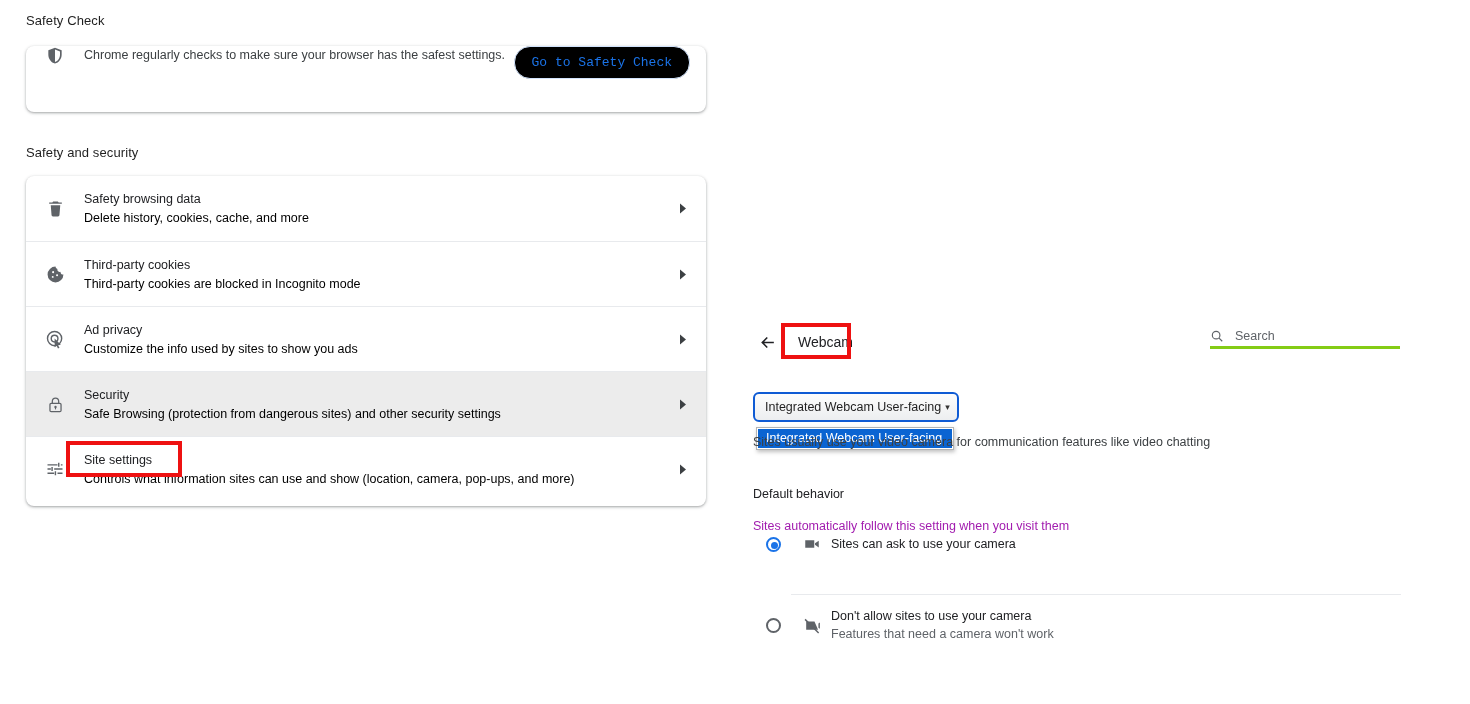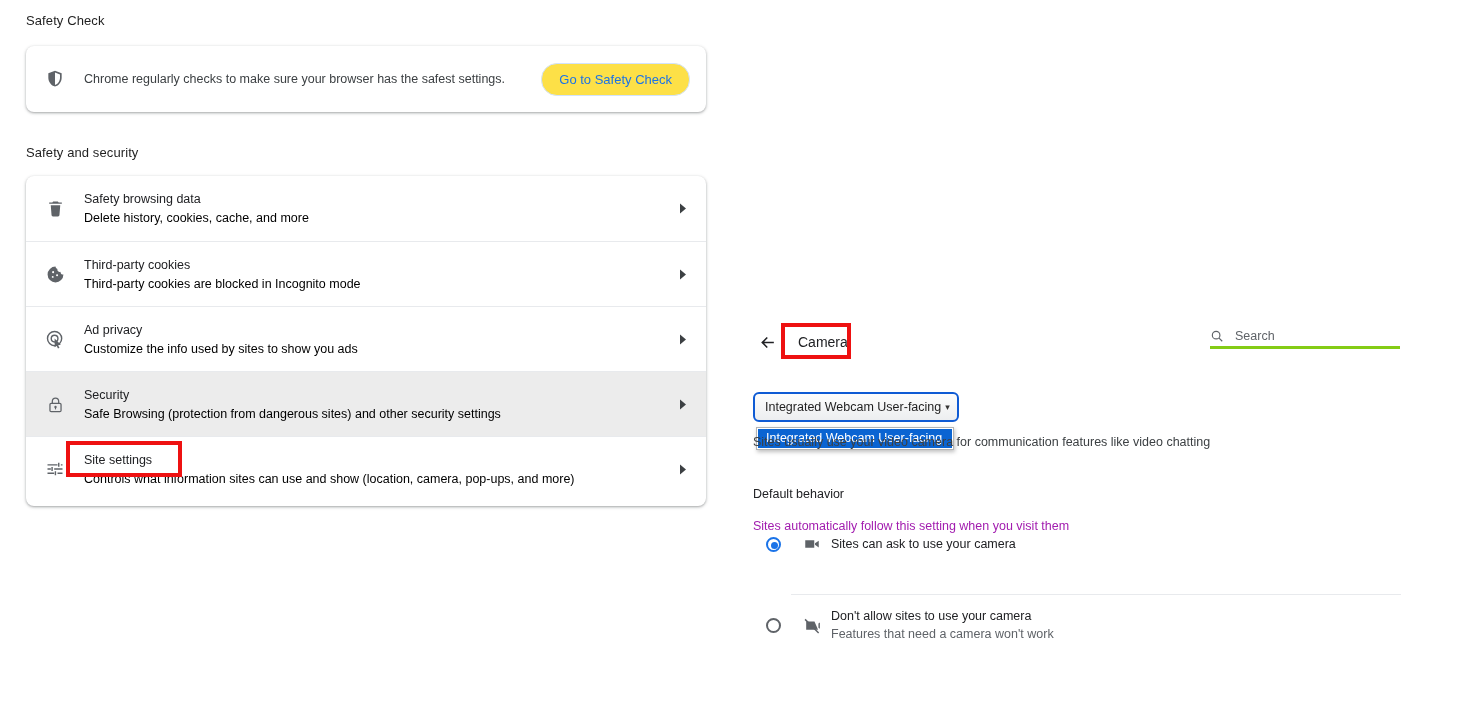--- a/index.html
+++ b/index.html
@@ -34,42 +34,42 @@
     left: 26px;
     width: 680px;
     background: #fff;
     border-radius: 8px;
     box-shadow: 0 1px 2px rgba(60,64,67,.30), 0 1px 3px 1px rgba(60,64,67,.15);
   }
   #safety-card { top: 46px; height: 66px; }
   #privacy-card { top: 176px; height: 330px; }
 
   .safety-inner {
-    display: flex; align-items: center;
+    display: flex; align-items: flex-start;
     height: 100%;
     padding: 0 16px 0 0;
   }
   .safety-icon {
     width: 58px; display: flex; justify-content: center; align-items: center;
     color: #5f6368; flex: none;
   }
   .safety-text {
     flex: 1;
     font-size: 12.5px;
     line-height: 19px;
     color: #3c4043;
   }
   .safety-btn {
     flex: none;
     border: 1px solid #d2e3fc;
     border-radius: 16px;
     color: #1a73e8;
-    background: #fde047;
+    background: #000000;
     font-size: 13px;
-    font-family: Liberation Sans, sans-serif;
+    font-family: Liberation Mono, monospace;
     padding: 8px 17px;
     cursor: pointer;
     white-space: nowrap;
   }
 
   .row {
     position: relative;
     display: flex;
     align-items: center;
     height: 65px;
@@ -399,21 +399,21 @@
   </div>
 
   <div class="right-panel">
 
     <div class="subpage-header">
       <div class="back-arrow">
         <svg width="19" height="19" viewBox="0 0 24 24" fill="currentColor" aria-hidden="true">
           <path d="M20 11H7.8l4.6-4.6L11 5l-7 7 7 7 1.4-1.4L7.8 13H20z"></path>
         </svg>
       </div>
-      <div class="subpage-title">Camera</div>
+      <div class="subpage-title">Webcam</div>
     </div>
 
     <div class="search-wrap">
       <span class="search-icon">
         <svg width="14" height="14" viewBox="0 0 24 24" fill="none" stroke="currentColor" stroke-width="2" aria-hidden="true">
           <circle cx="10.5" cy="10.5" r="6.5"></circle>
             <path d="M15.5 15.5 21 21"></path>
         </svg>
       </span>
       <input class="search-input" type="text" placeholder="Search" style="">

